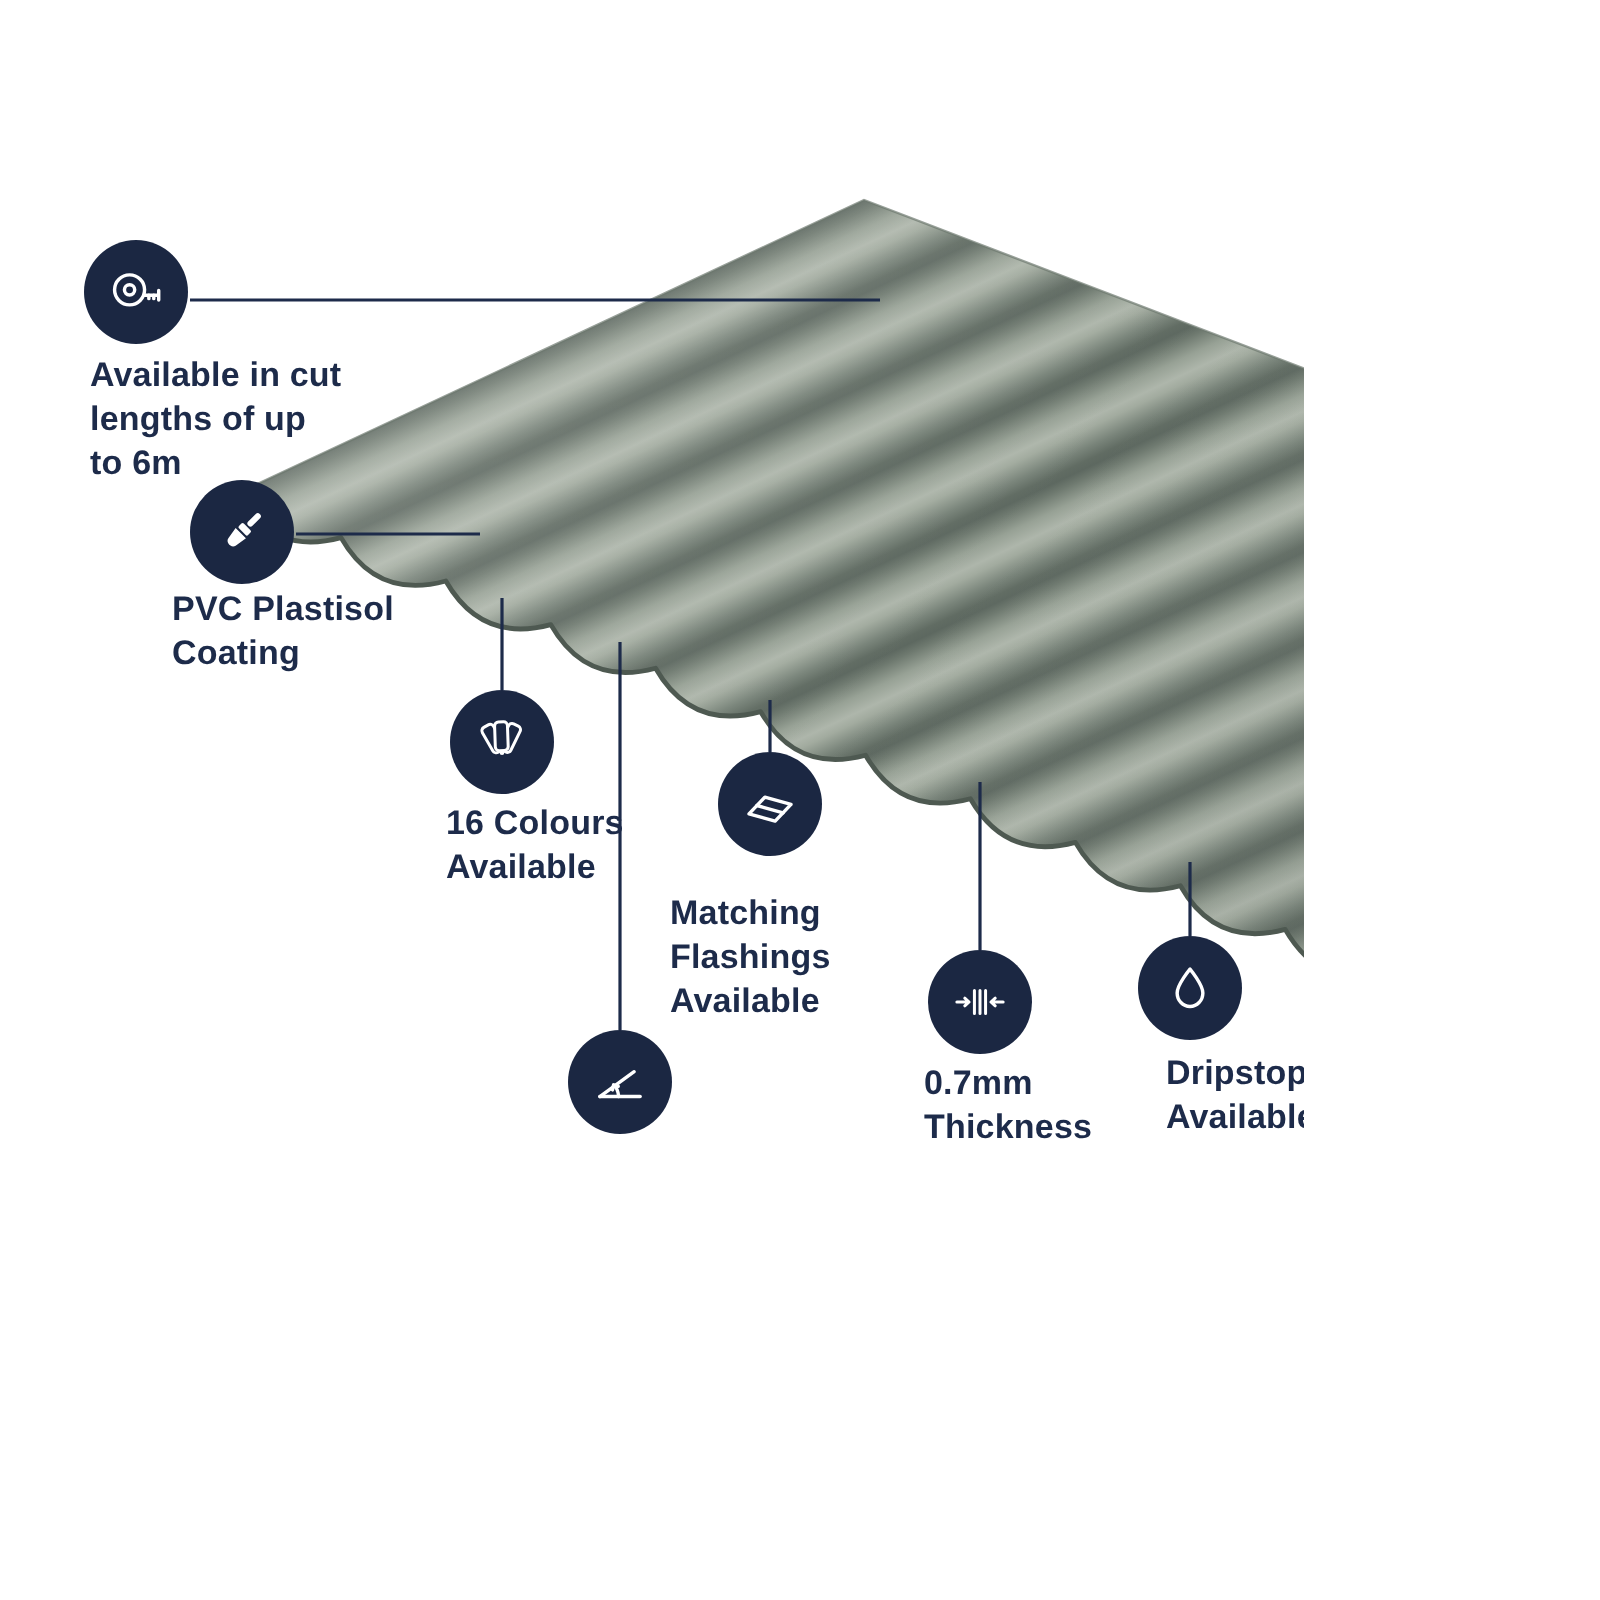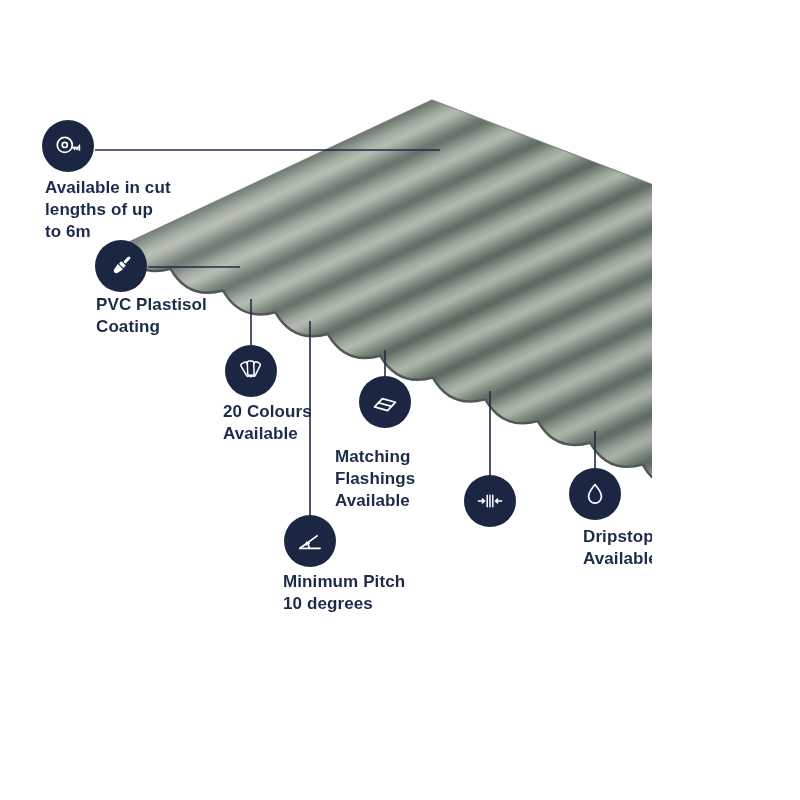--- a/index.html
+++ b/index.html
@@ -111,62 +111,62 @@
 
   <div class="badge" style="left:95px;top:240px">
     <svg viewBox="0 0 28 28" stroke="none" fill="#ffffff">
       <g transform="rotate(45 14 14)">
         <rect x="12.6" y="2.2" width="2.8" height="7.6" rx="1.3"></rect>
         <rect x="11" y="10.6" width="6" height="3.2" rx="0.8"></rect>
         <path d="M10.6 14.8 h6.8 l-1 5.8 c-0.4 2.4 -4.4 2.4 -4.8 0 z"></path>
       </g>
     </svg>
   </div>
-  <div class="feature-label" style="left:96px;top:294px">PVC Plastisol
+  <div class="feature-label" style="left:86px;top:294px">PVC Plastisol
 Coating</div>
 
   <div class="badge" style="left:225px;top:345px">
     <svg viewBox="0 0 28 28" stroke="#ffffff" fill="#1b2742" stroke-width="1.4" stroke-linecap="round" stroke-linejoin="round">
       <rect x="11" y="4.6" width="6" height="13.4" rx="1.8" transform="rotate(-30 14 19.5)"></rect>
       <rect x="11" y="4.6" width="6" height="13.4" rx="1.8" transform="rotate(26 14 19.5)"></rect>
       <rect x="11" y="4.6" width="6" height="13.4" rx="1.8" transform="rotate(-2 14 19.5)"></rect>
       <circle cx="14" cy="19" r="1.1" fill="#ffffff" stroke="none"></circle>
     </svg>
   </div>
-  <div class="feature-label" style="left:223px;top:401px">20 Colours
+  <div class="feature-label" style="left:223px;top:401px">16 Colours
 Available</div>
 
   <div class="badge" style="left:359px;top:376px">
     <svg viewBox="0 0 28 28" stroke="#ffffff" fill="none" stroke-width="1.6" stroke-linecap="round" stroke-linejoin="round">
       <path d="M4.2 18.6 L11.6 10.8 L23.8 14.2 L16.4 22 Z"></path>
       <path d="M7.9 14.7 L20.1 18.1"></path>
     </svg>
   </div>
   <div class="feature-label" style="left:335px;top:446px">Matching
 Flashings
 Available</div>
 
   <div class="badge" style="left:284px;top:515px">
     <svg viewBox="0 0 28 28" stroke="#ffffff" fill="none" stroke-width="1.6" stroke-linecap="round" stroke-linejoin="round">
       <path d="M4.6 20.8 H23.4"></path>
       <path d="M4.6 20.8 L20.6 9.2"></path>
       <path d="M13.4 20.8 Q13 16.9 11 15.4"></path>
       <path d="M11 15.4 l-0.5 2.3 M11 15.4 l2.2 0.6"></path>
     </svg>
   </div>
-  <div class="feature-label" style="left:283px;top:571px">Minimum Pitch
-10 degrees</div>
 
   <div class="badge" style="left:464px;top:475px">
     <svg viewBox="0 0 28 28" stroke="#ffffff" fill="none" stroke-width="1.4" stroke-linecap="round" stroke-linejoin="round">
       <path d="M11.4 8.6 V19.4 M14 8.6 V19.4 M16.6 8.6 V19.4"></path>
       <path d="M3.2 14 H8.6 M6.9 12.2 L8.9 14 L6.9 15.8"></path>
       <path d="M24.8 14 H19.4 M21.1 12.2 L19.1 14 L21.1 15.8"></path>
     </svg>
   </div>
+  <div class="feature-label" style="left:462px;top:531px">0.7mm
+Thickness</div>
 
   <div class="badge" style="left:569px;top:468px">
     <svg viewBox="0 0 28 28" stroke="#ffffff" fill="none" stroke-width="1.6" stroke-linecap="round" stroke-linejoin="round">
       <path d="M14 5.2 C14 5.2 8 12.4 8 16.3 C8 19.8 10.7 22.6 14 22.6 C17.3 22.6 20 19.8 20 16.3 C20 12.4 14 5.2 14 5.2 Z"></path>
     </svg>
   </div>
   <div class="feature-label" style="left:583px;top:526px">Dripstop
 Available</div>
 
   <div class="badge" style="left:664px;top:540px">

